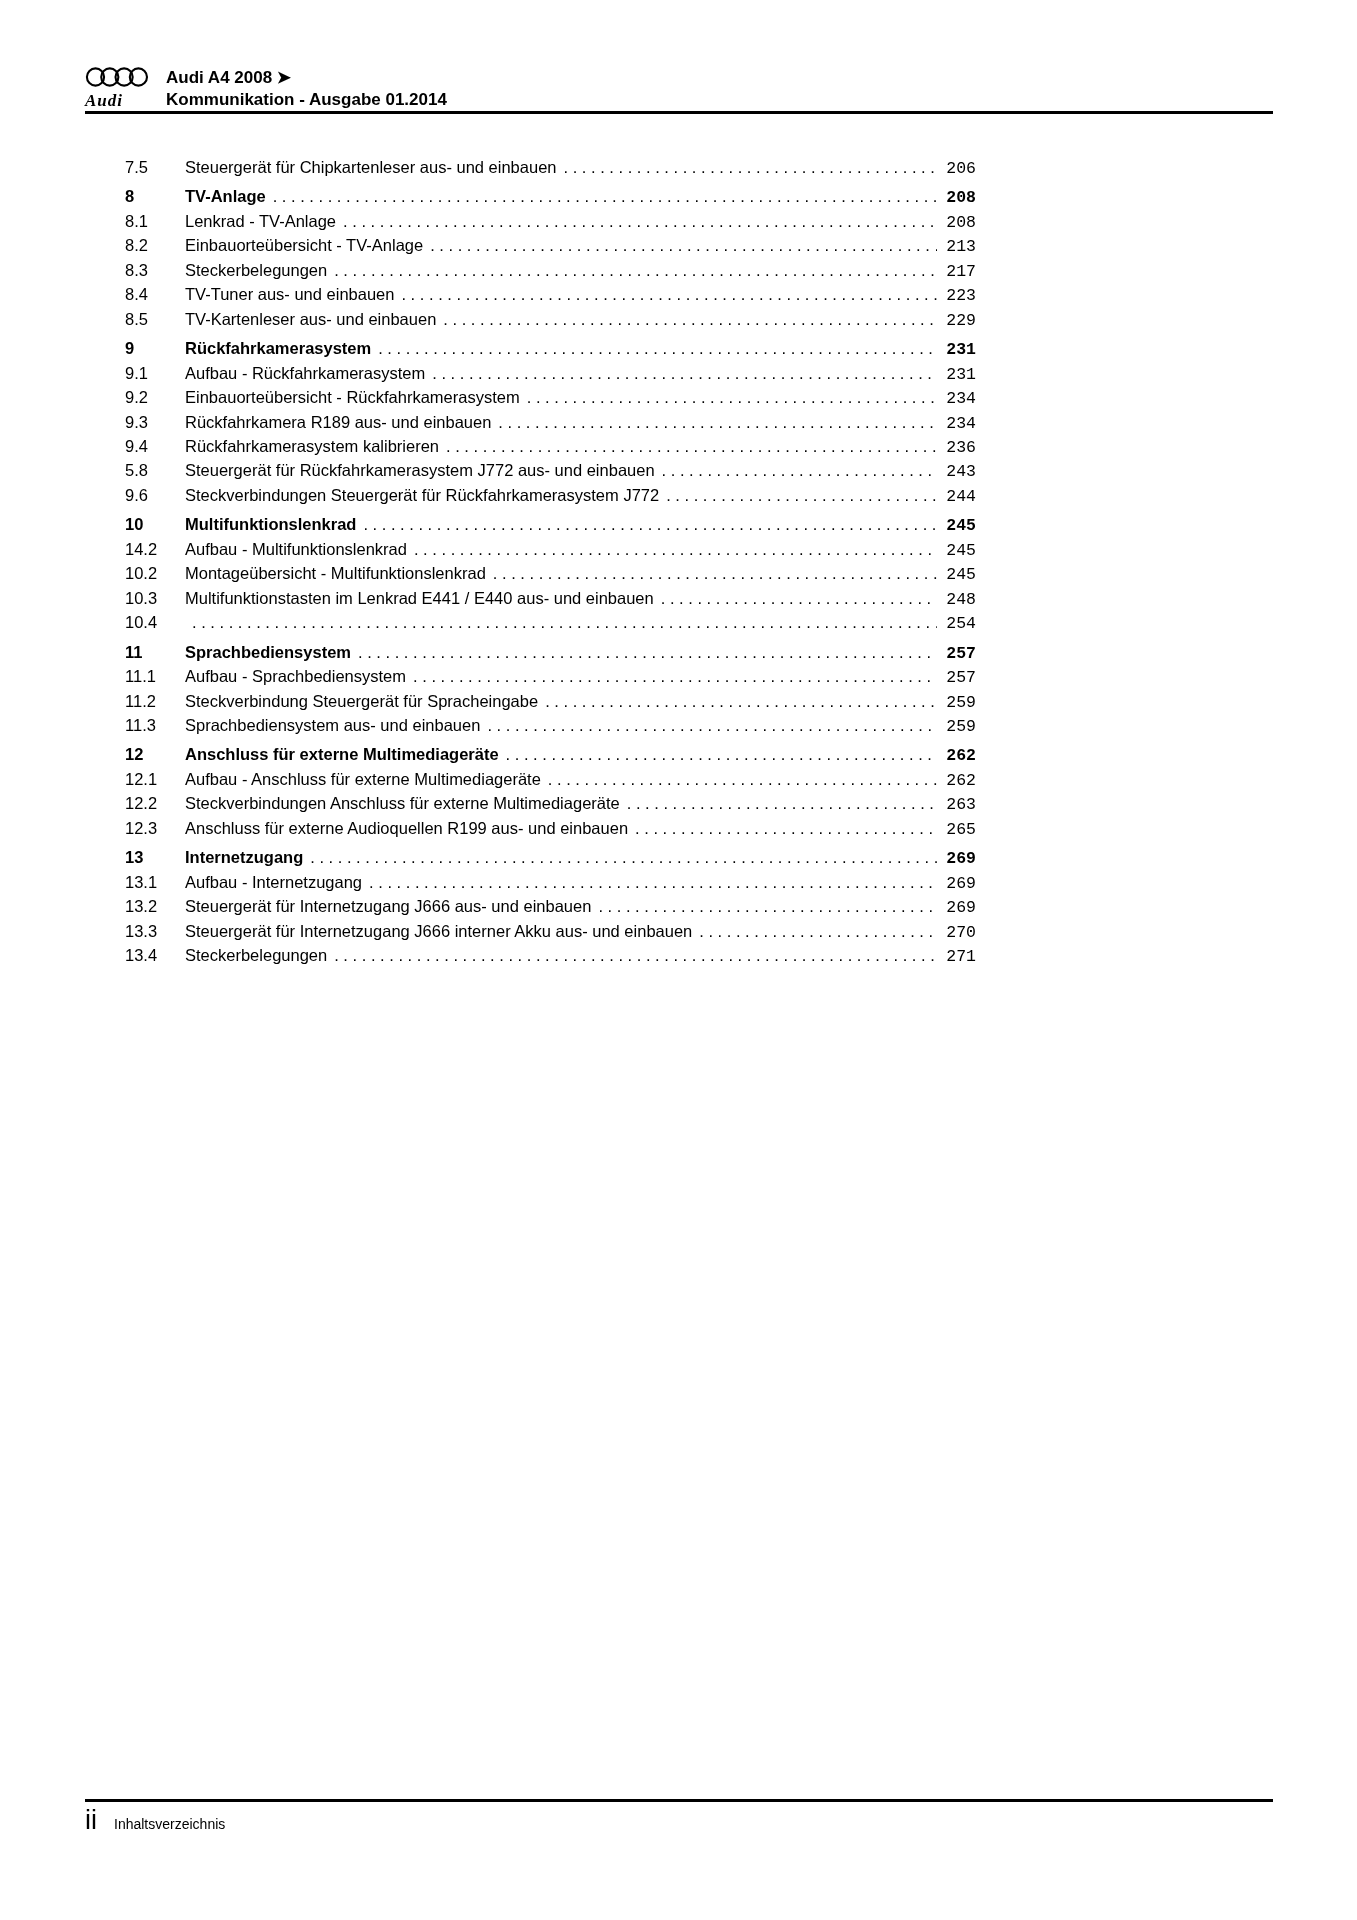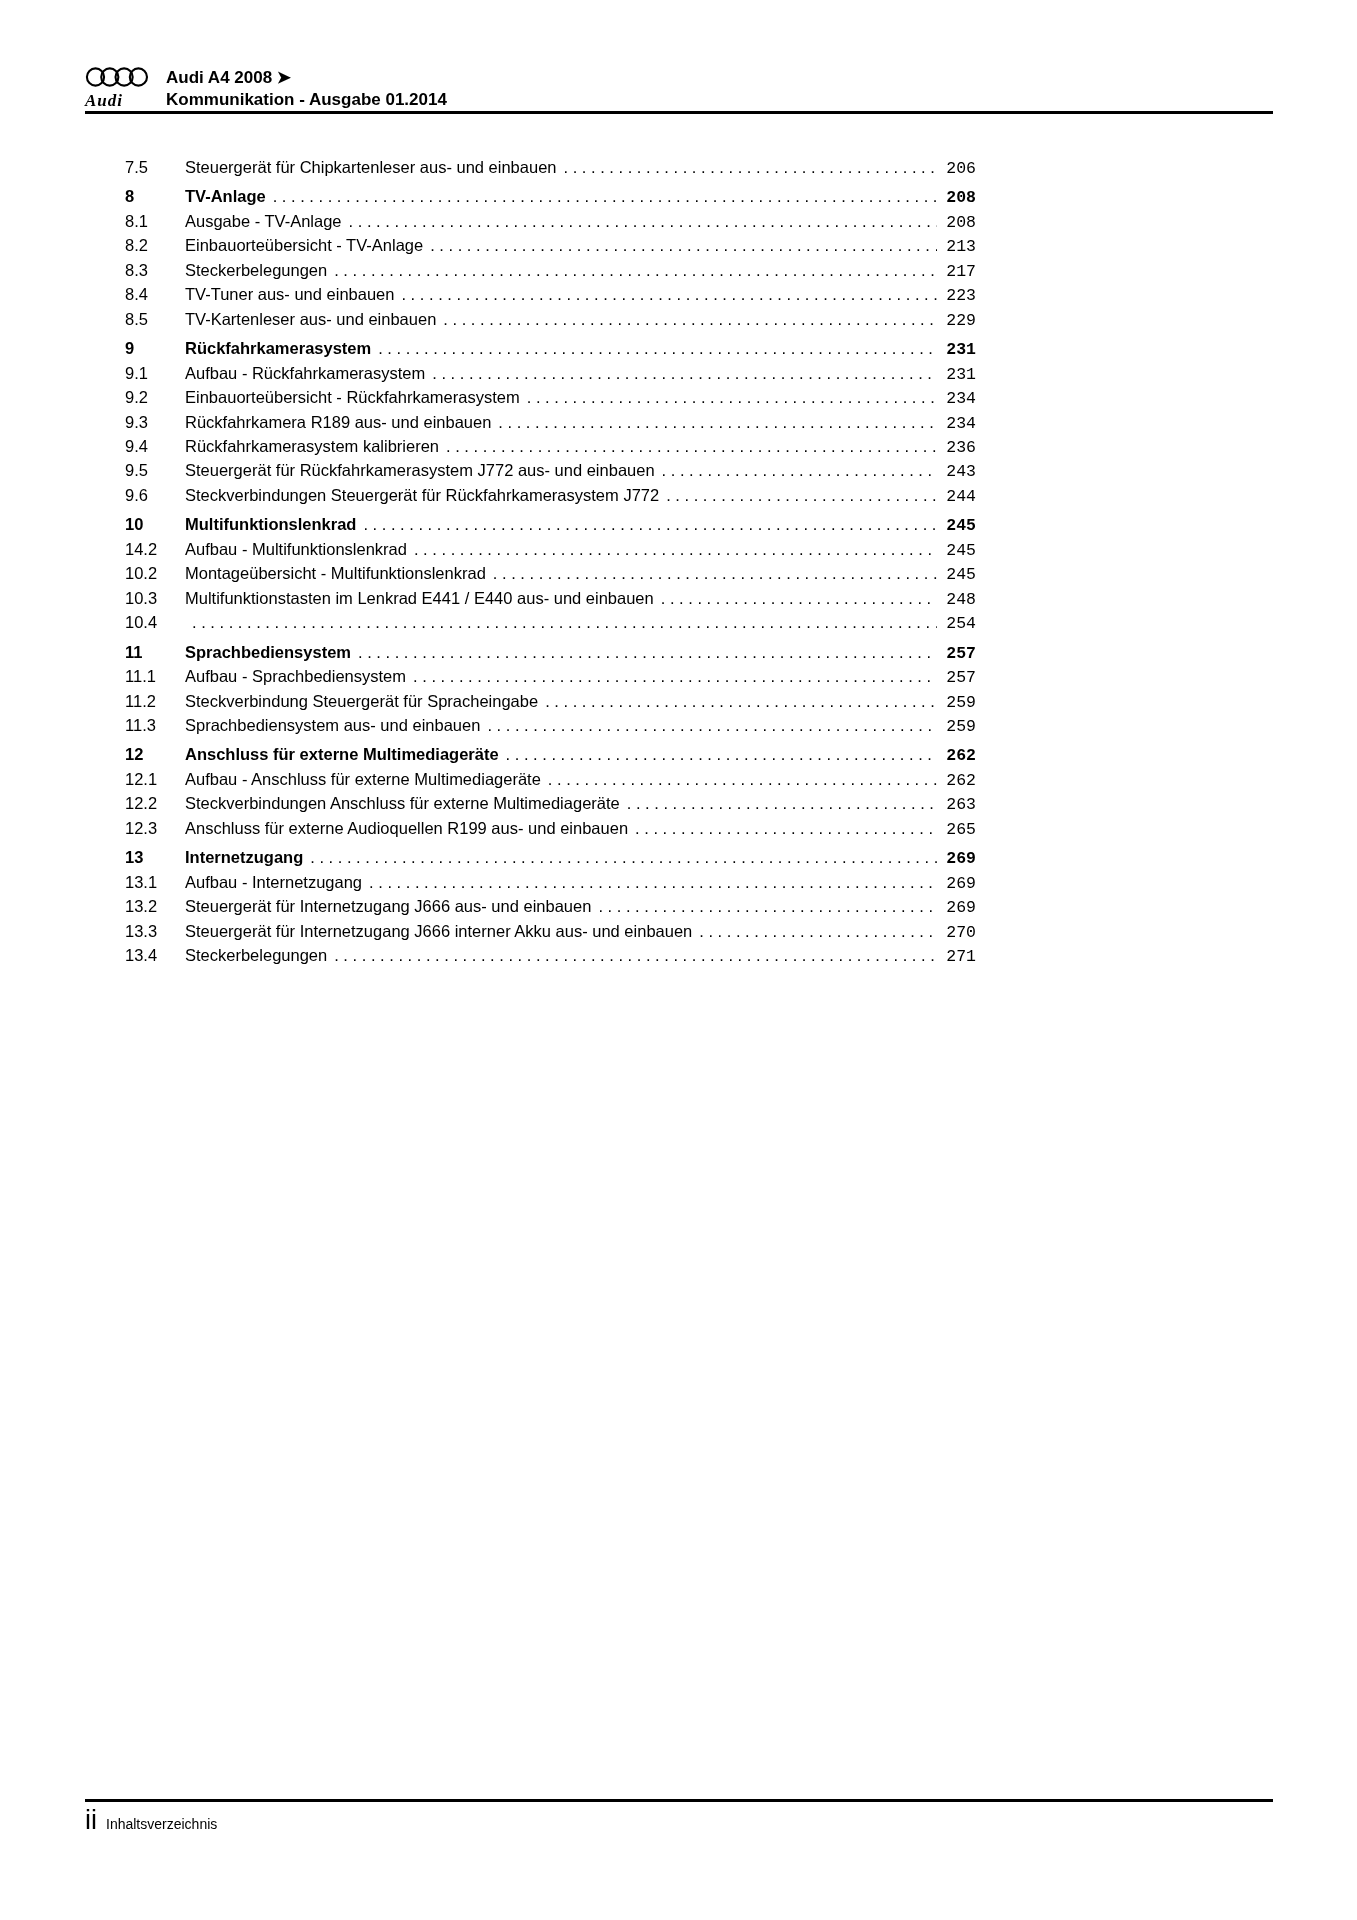--- a/index.html
+++ b/index.html
@@ -91,21 +91,21 @@
     font-family: Liberation Mono, monospace;
   }
 
   
   .doc-footer {
     position: absolute;
     left: 85px;
     top: 1804px;
     display: flex;
     align-items: baseline;
-    gap: 9px;
+    gap: 17px;
   }
   .footer-page-num { font-size: 27px; line-height: 32px; }
   .footer-label { font-size: 14px; }
 </style>
 </head>
 <body>
 
 <div class="page">
 
   <header class="doc-header">
@@ -138,21 +138,21 @@
         <span class="toc-page">206</span>
       </div>
       <div class="toc-row section">
         <span class="toc-num">8</span>
         <span class="toc-title">TV-Anlage</span>
         <span class="toc-dots">. . . . . . . . . . . . . . . . . . . . . . . . . . . . . . . . . . . . . . . . . . . . . . . . . . . . . . . . . . . . . . . . . . . . . . . . . . . . . . . . . . . . . . . . . . . . . . . . . . . . . . . . . . . . . . . . . . . . . . . . . . . . . . . . . . . . . . . . . . . . . . . . . . . . . . . . . . . . . . . . . . . . . . . . . . . . . . . . . . . . . . . . . . . . . . . . . . . . . . . . . . . . . . . . . . . . . . . . . . . . </span>
         <span class="toc-page">208</span>
       </div>
       <div class="toc-row">
         <span class="toc-num">8.1</span>
-        <span class="toc-title">Ausgabe - TV-Anlage</span>
+        <span class="toc-title">Lenkrad - TV-Anlage</span>
         <span class="toc-dots">. . . . . . . . . . . . . . . . . . . . . . . . . . . . . . . . . . . . . . . . . . . . . . . . . . . . . . . . . . . . . . . . . . . . . . . . . . . . . . . . . . . . . . . . . . . . . . . . . . . . . . . . . . . . . . . . . . . . . . . . . . . . . . . . . . . . . . . . . . . . . . . . . . . . . . . . . . . . . . . . . . . . . . . . . . . . . . . . . . . . . . . . . . . . . . . . . . . . . . . . . . . . . . . . . . . . . . . . . . . . </span>
         <span class="toc-page">208</span>
       </div>
       <div class="toc-row">
         <span class="toc-num">8.2</span>
         <span class="toc-title">Einbauorteübersicht - TV-Anlage</span>
         <span class="toc-dots">. . . . . . . . . . . . . . . . . . . . . . . . . . . . . . . . . . . . . . . . . . . . . . . . . . . . . . . . . . . . . . . . . . . . . . . . . . . . . . . . . . . . . . . . . . . . . . . . . . . . . . . . . . . . . . . . . . . . . . . . . . . . . . . . . . . . . . . . . . . . . . . . . . . . . . . . . . . . . . . . . . . . . . . . . . . . . . . . . . . . . . . . . . . . . . . . . . . . . . . . . . . . . . . . . . . . . . . . . . . . </span>
         <span class="toc-page">213</span>
       </div>
       <div class="toc-row">
@@ -197,21 +197,21 @@
         <span class="toc-dots">. . . . . . . . . . . . . . . . . . . . . . . . . . . . . . . . . . . . . . . . . . . . . . . . . . . . . . . . . . . . . . . . . . . . . . . . . . . . . . . . . . . . . . . . . . . . . . . . . . . . . . . . . . . . . . . . . . . . . . . . . . . . . . . . . . . . . . . . . . . . . . . . . . . . . . . . . . . . . . . . . . . . . . . . . . . . . . . . . . . . . . . . . . . . . . . . . . . . . . . . . . . . . . . . . . . . . . . . . . . . </span>
         <span class="toc-page">234</span>
       </div>
       <div class="toc-row">
         <span class="toc-num">9.4</span>
         <span class="toc-title">Rückfahrkamerasystem kalibrieren</span>
         <span class="toc-dots">. . . . . . . . . . . . . . . . . . . . . . . . . . . . . . . . . . . . . . . . . . . . . . . . . . . . . . . . . . . . . . . . . . . . . . . . . . . . . . . . . . . . . . . . . . . . . . . . . . . . . . . . . . . . . . . . . . . . . . . . . . . . . . . . . . . . . . . . . . . . . . . . . . . . . . . . . . . . . . . . . . . . . . . . . . . . . . . . . . . . . . . . . . . . . . . . . . . . . . . . . . . . . . . . . . . . . . . . . . . . </span>
         <span class="toc-page">236</span>
       </div>
       <div class="toc-row">
-        <span class="toc-num">9.5</span>
+        <span class="toc-num">5.8</span>
         <span class="toc-title">Steuergerät für Rückfahrkamerasystem J772 aus- und einbauen</span>
         <span class="toc-dots">. . . . . . . . . . . . . . . . . . . . . . . . . . . . . . . . . . . . . . . . . . . . . . . . . . . . . . . . . . . . . . . . . . . . . . . . . . . . . . . . . . . . . . . . . . . . . . . . . . . . . . . . . . . . . . . . . . . . . . . . . . . . . . . . . . . . . . . . . . . . . . . . . . . . . . . . . . . . . . . . . . . . . . . . . . . . . . . . . . . . . . . . . . . . . . . . . . . . . . . . . . . . . . . . . . . . . . . . . . . . </span>
         <span class="toc-page">243</span>
       </div>
       <div class="toc-row">
         <span class="toc-num">9.6</span>
         <span class="toc-title">Steckverbindungen Steuergerät für Rückfahrkamerasystem J772</span>
         <span class="toc-dots">. . . . . . . . . . . . . . . . . . . . . . . . . . . . . . . . . . . . . . . . . . . . . . . . . . . . . . . . . . . . . . . . . . . . . . . . . . . . . . . . . . . . . . . . . . . . . . . . . . . . . . . . . . . . . . . . . . . . . . . . . . . . . . . . . . . . . . . . . . . . . . . . . . . . . . . . . . . . . . . . . . . . . . . . . . . . . . . . . . . . . . . . . . . . . . . . . . . . . . . . . . . . . . . . . . . . . . . . . . . . </span>
         <span class="toc-page">244</span>
       </div>

